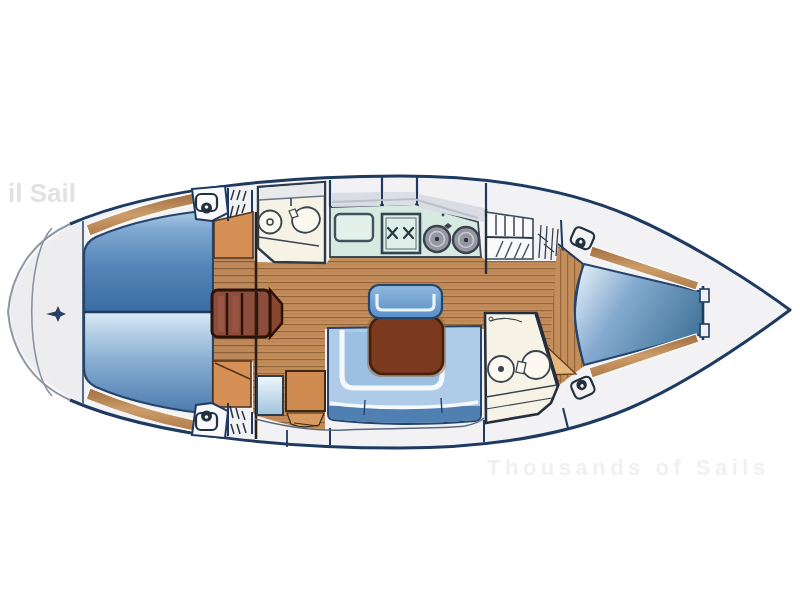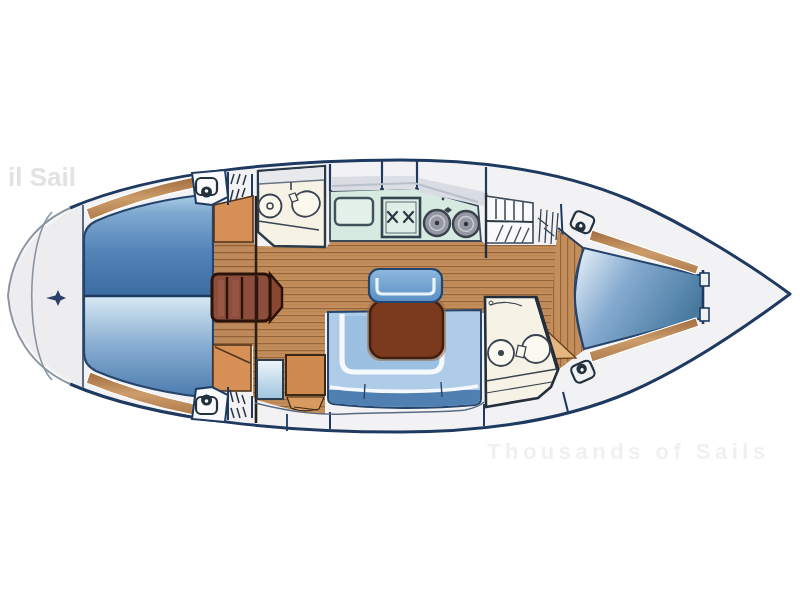--- a/index.html
+++ b/index.html
@@ -1,16 +1,16 @@
 <!DOCTYPE html>
 <html><head>
 <meta charset="utf-8">
 <style>
   html,body{margin:0;padding:0;background:#ffffff;width:800px;height:600px;overflow:hidden;}
-  .wrap{position:relative;width:800px;height:424px;font-family:"Liberation Sans",sans-serif;}
+  .wrap{position:relative;width:800px;height:424px;font-family:"Liberation Sans",sans-serif;margin-top:16px;}
 </style>
 </head>
 <body>
 <div class="wrap">
 <svg width="800" height="600" viewBox="0 0 800 600" xmlns="http://www.w3.org/2000/svg">
 <defs>
   <linearGradient id="berthUp" x1="0" y1="0" x2="0" y2="1">
     <stop offset="0" stop-color="#aed0e8"></stop>
     <stop offset="0.18" stop-color="#7fa9d0"></stop>
     <stop offset="0.55" stop-color="#5585b8"></stop>

